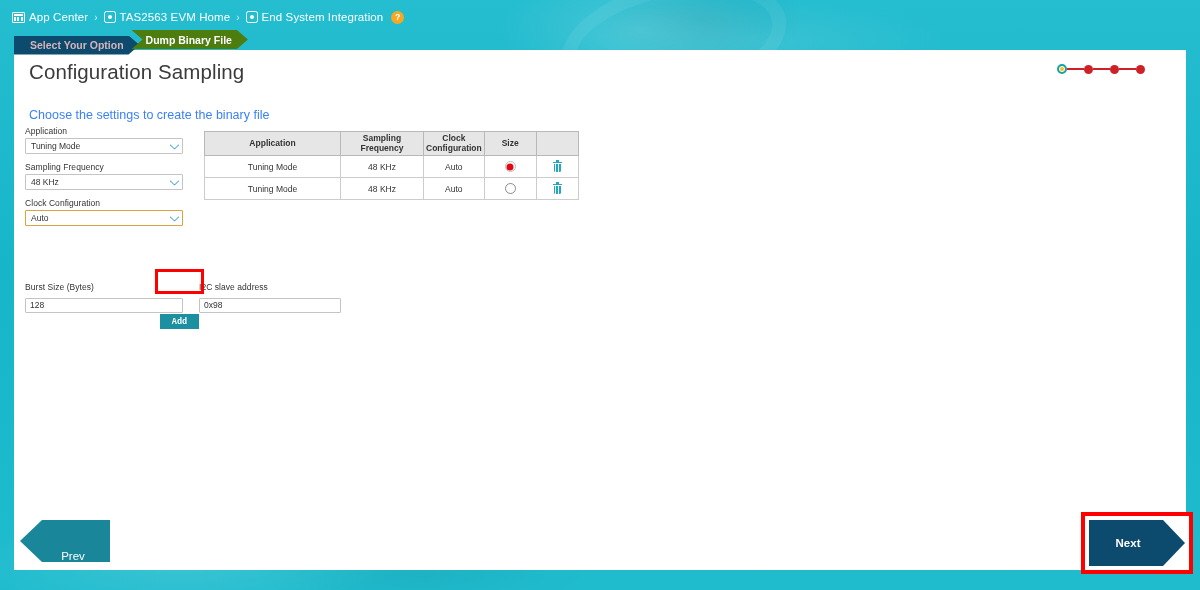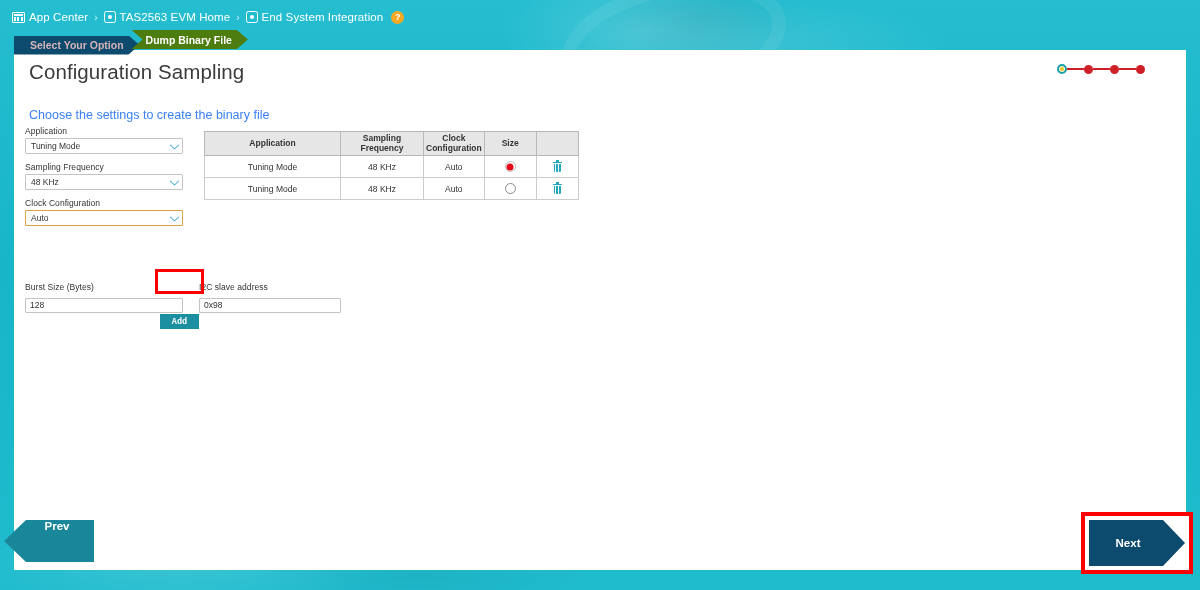--- a/index.html
+++ b/index.html
@@ -370,28 +370,28 @@
   .trash-lid {
     position: absolute;
     left: 3px; top: -1.8px;
     width: 3px; height: 1.6px;
     background: #21a8bd;
   }
 
   
   #prev-button {
     position: absolute;
-    left: 4px; top: 520px;
+    left: 20px; top: 520px;
     width: 90px; height: 42px;
     background: #1a8699;
     color: #ffffff;
     font-size: 11.5px;
-    font-weight: bold;
-    display: flex;
-    align-items: flex-start;
+    font-weight: normal;
+    display: flex;
+    align-items: flex-end;
     justify-content: center;
     padding-left: 16px;
     clip-path: polygon(22px 0, 100% 0, 100% 100%, 22px 100%, 0 50%);
     cursor: pointer;
     z-index: 8;
   }
   #next-highlight {
     position: absolute;
     left: 1081px; top: 512px;
     width: 112px; height: 62px;

